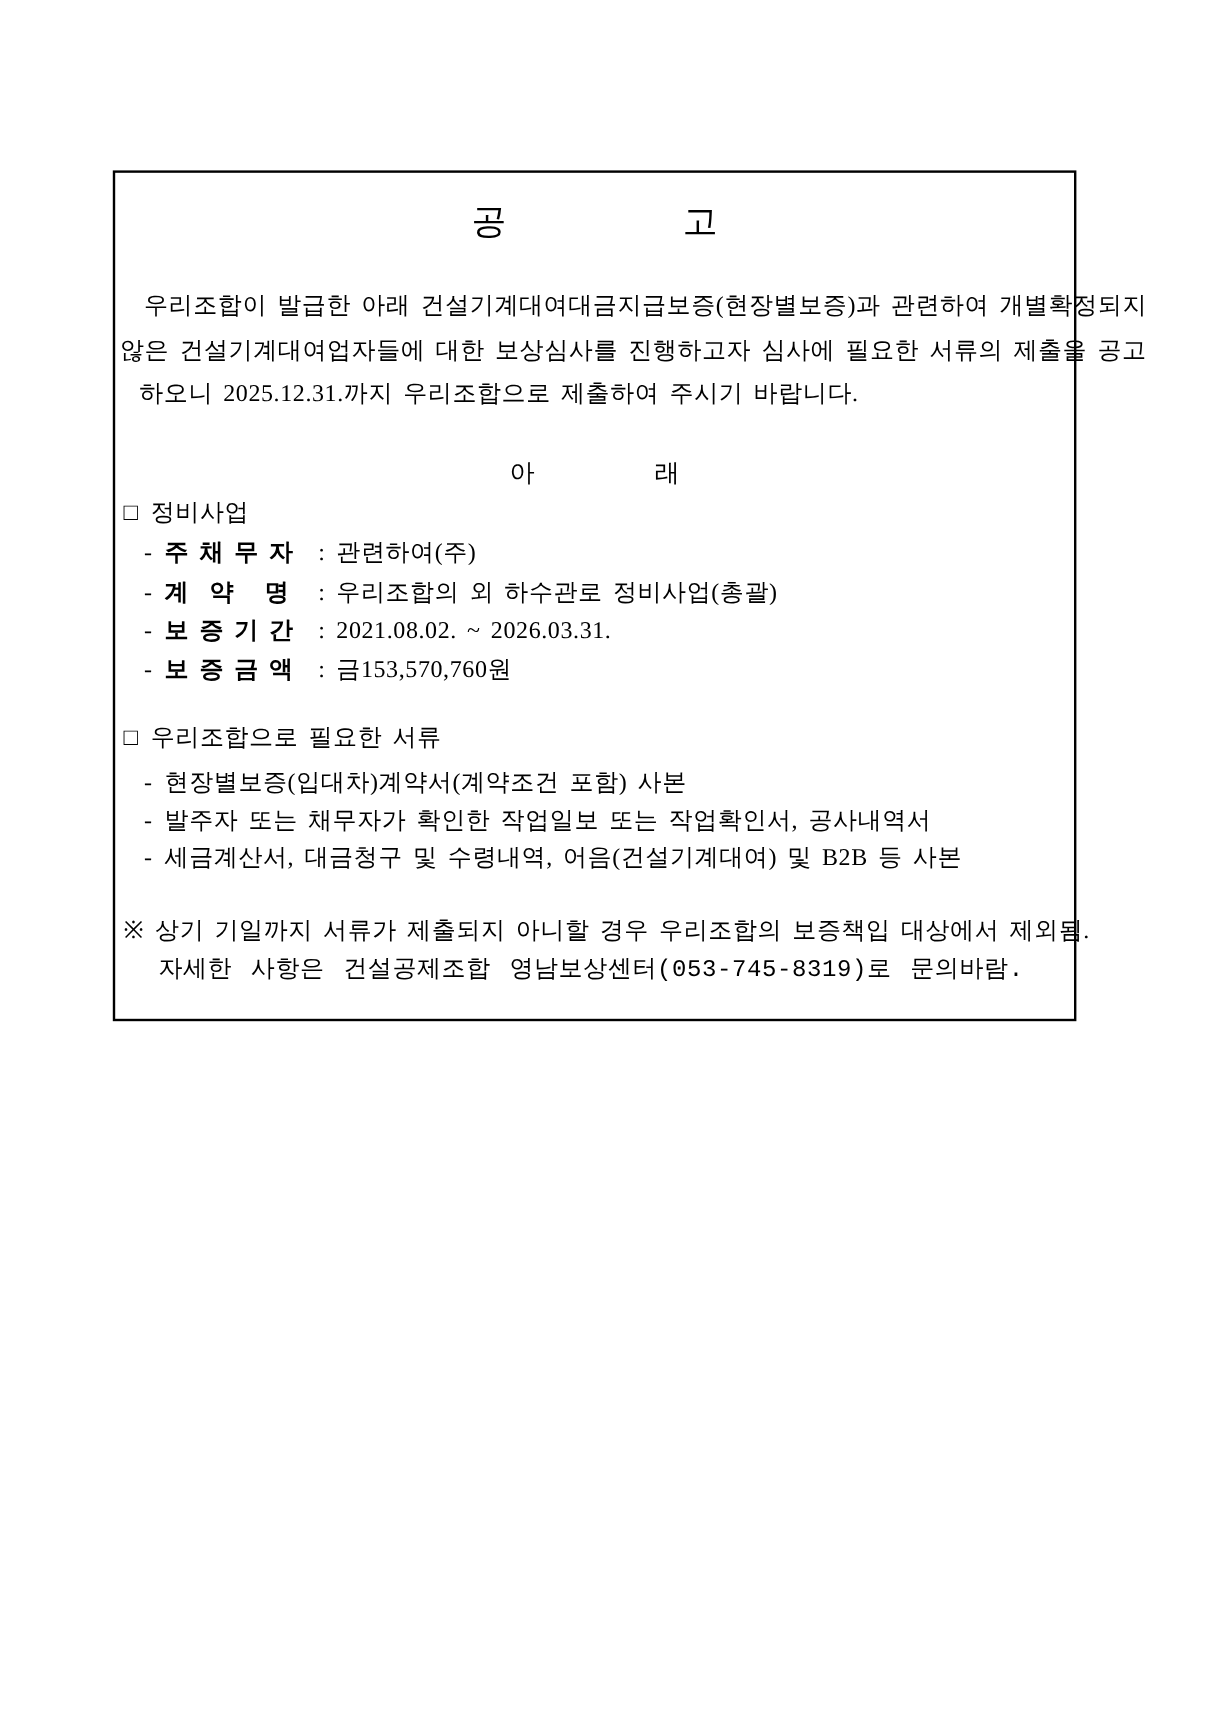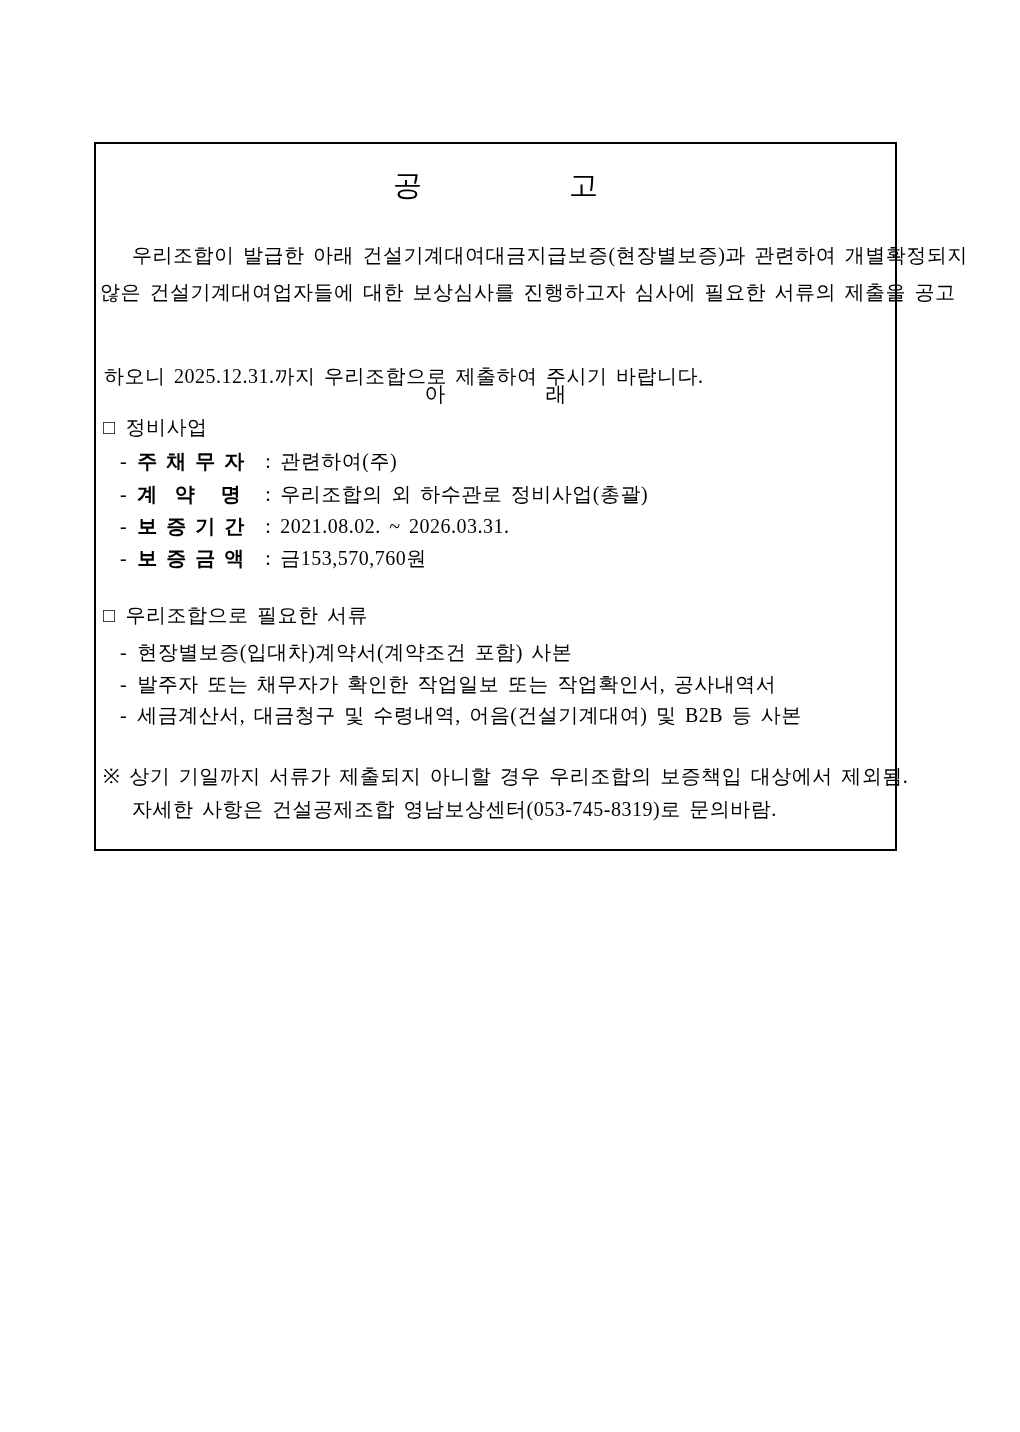--- a/index.html
+++ b/index.html
@@ -47,23 +47,23 @@
     position: absolute;
     top: 238px;
     left: 0;
     width: 100%;
     display: flex;
     justify-content: center;
     gap: 100px;
     font-size: 21px;
     line-height: 25px;
   }
-  .intro-1 { top: 99px;  left: 36px; }
+  .intro-1 { top: 99px;  left: 24px; }
   .intro-2 { top: 136px; left: 4px; }
-  .intro-3 { top: 172px; left: 8px; margin-top: 48px; }
+  .intro-3 { top: 172px; left: 20px; }
 
   .sec-head { display: flex; gap: 10px; }
   .sec1-head { top: 271px; left: 7px; }
   .sec2-head { top: 459px; left: 7px; }
 
   .item { display: flex; }
   .item .dash { margin-right: 10px; }
   .g-item .label {
     display: inline-block;
     width: 128px;
@@ -75,21 +75,21 @@
   .g2 { top: 338px; left: 24px; }
   .g3 { top: 370px; left: 24px; }
   .g4 { top: 402px; left: 24px; }
 
   .d1 { top: 496px; left: 24px; }
   .d2 { top: 528px; left: 24px; }
   .d3 { top: 559px; left: 24px; }
 
   .note-1 { top: 620px; left: 7px; display: flex; }
   .note-1 .marker { margin-right: 9px; }
-  .note-2 { top: 653px; left: 36px; }
+  .note-2 { top: 653px; left: 36px; font-family: Liberation Mono, monospace; }
 </style>
 </head>
 <body>
 
 <div class="frame">
 
   <div class="title-row">
     <span>공</span>
     <span>고</span>
   </div>

